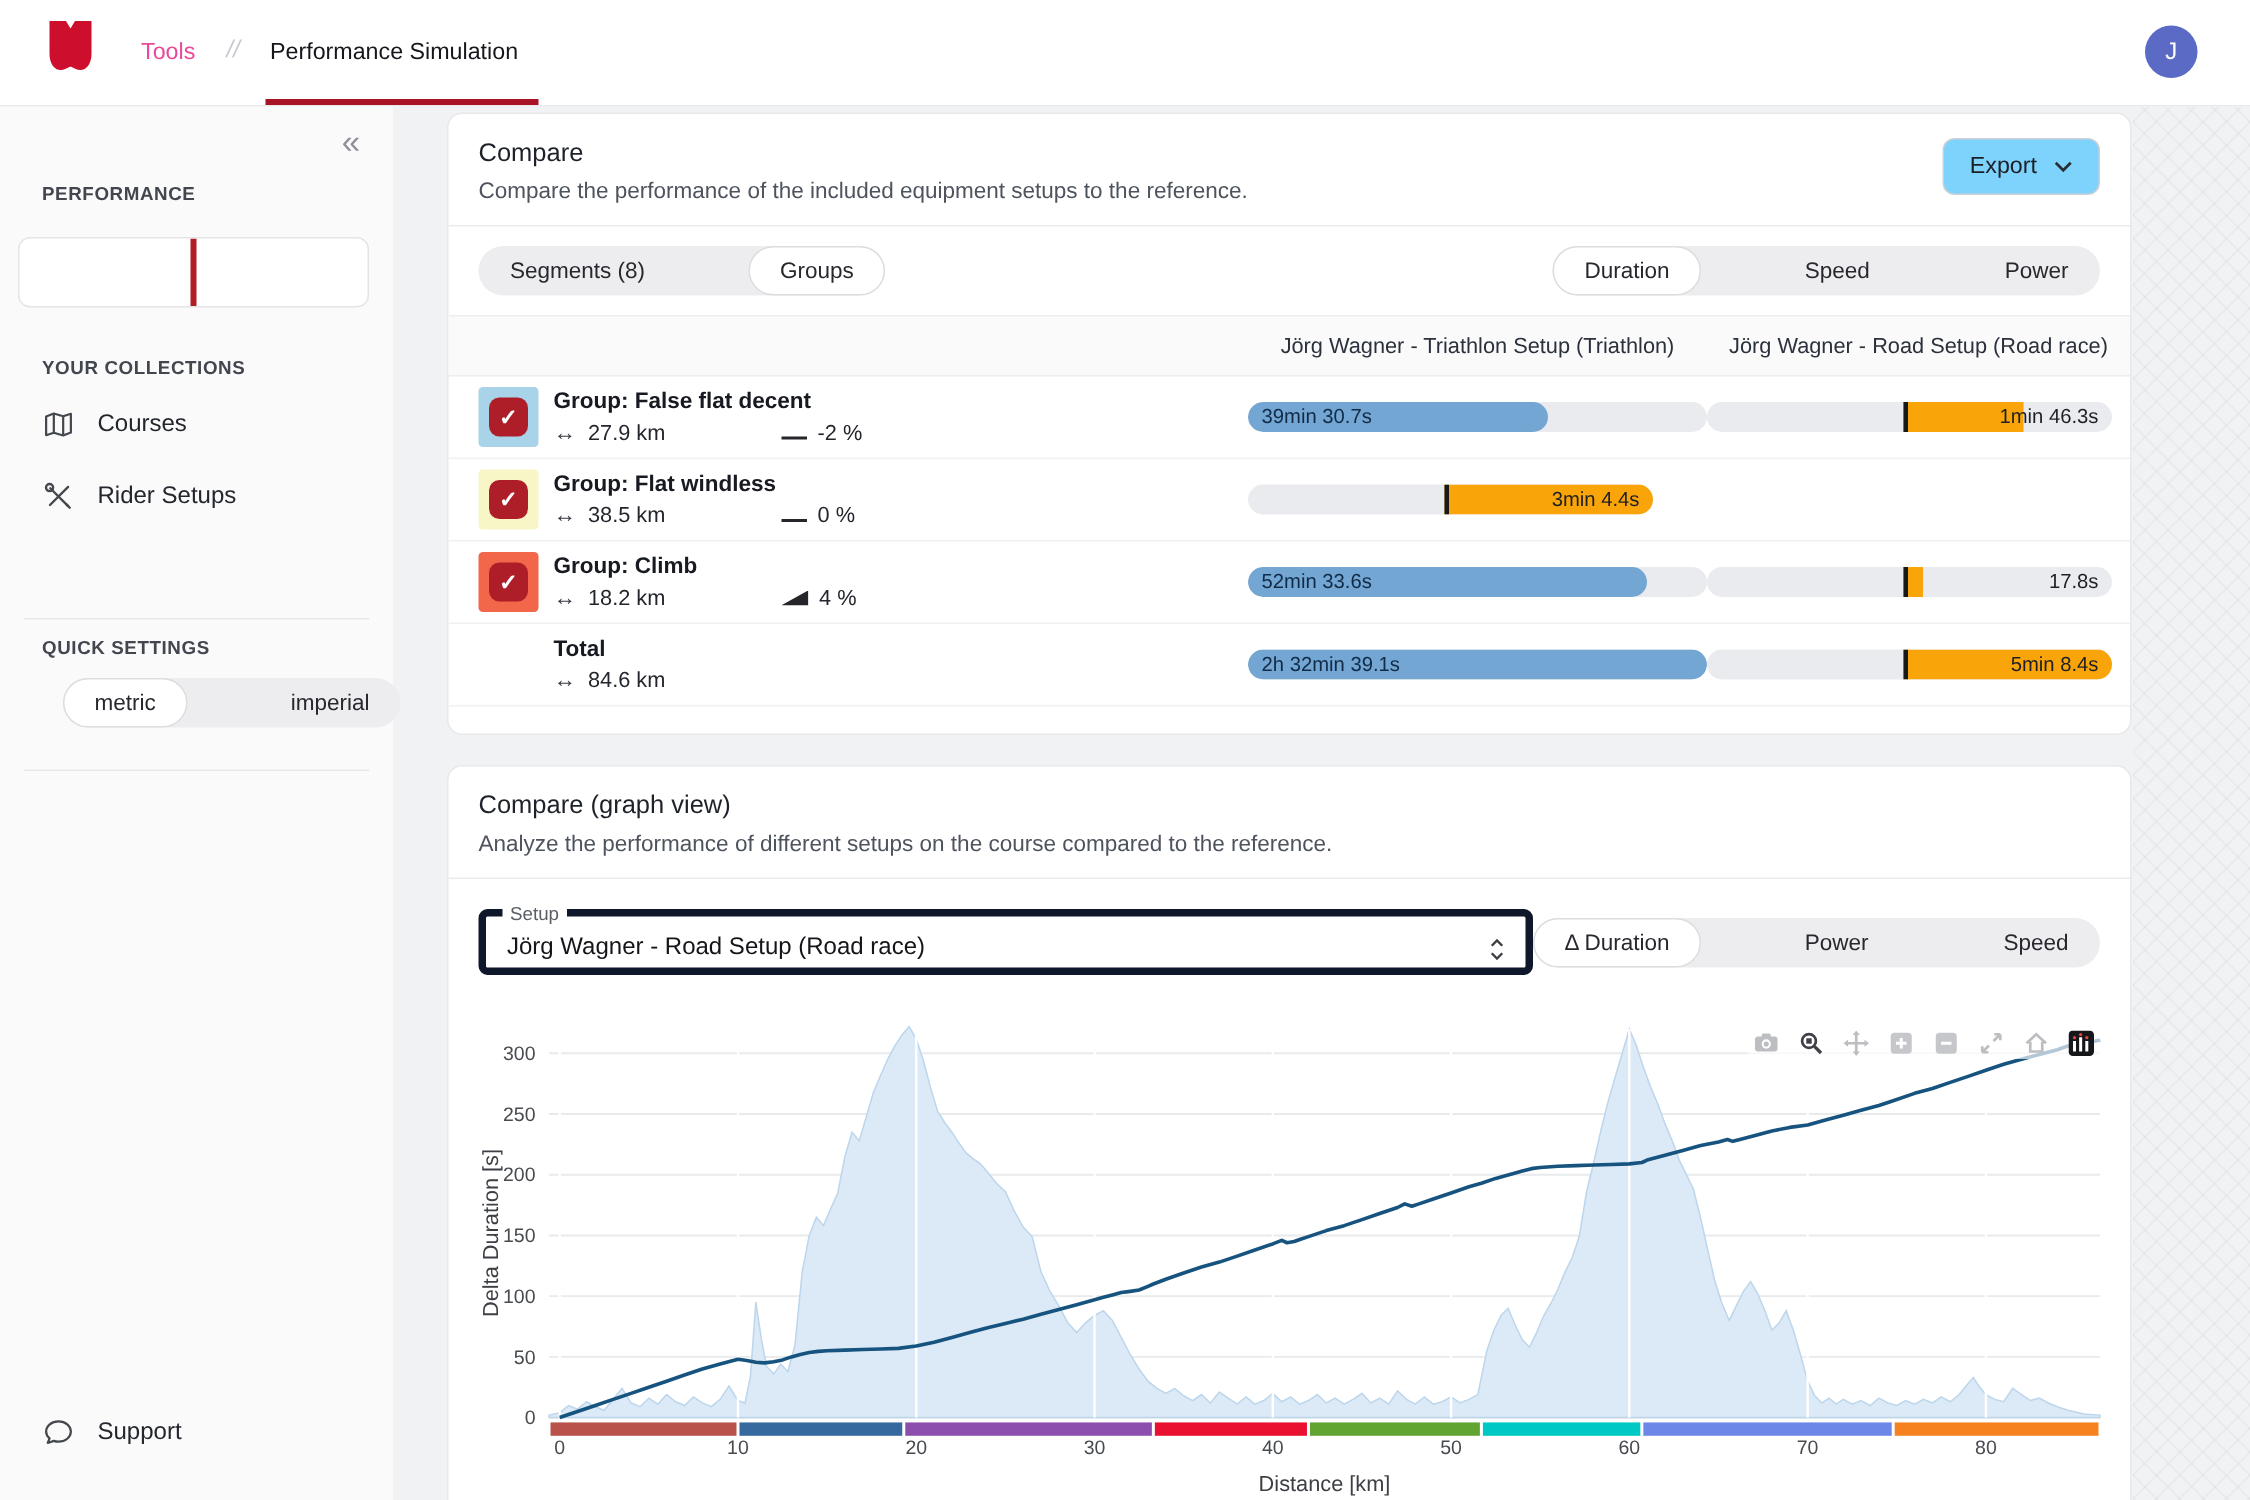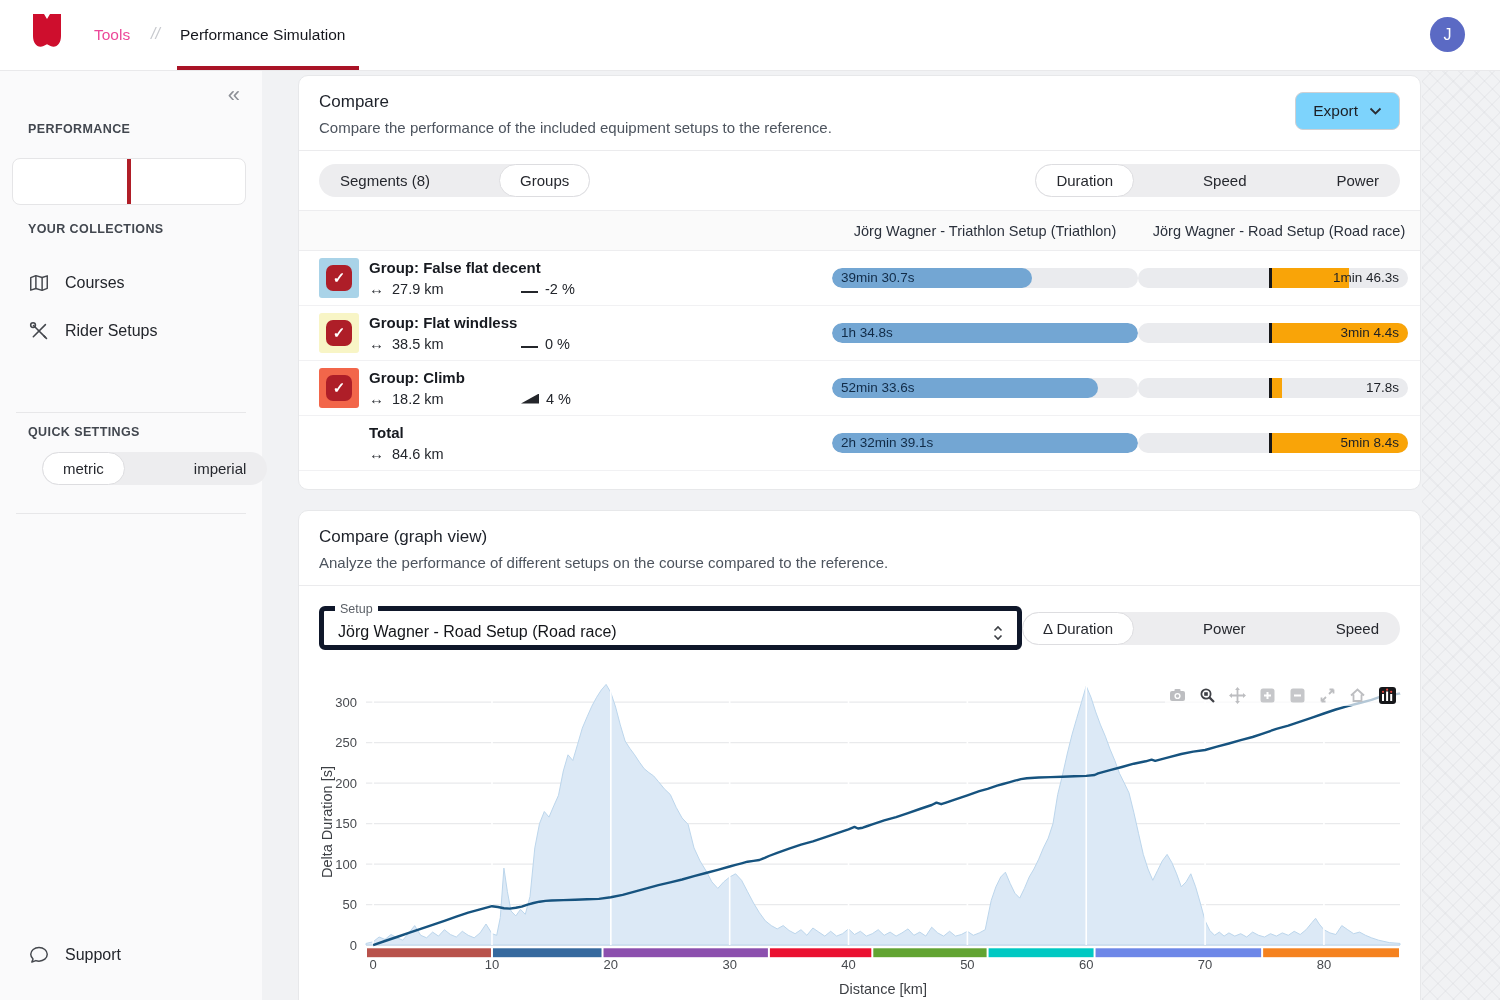--- a/index.html
+++ b/index.html
@@ -113,21 +113,21 @@
       <svg width="22" height="22" viewBox="0 0 24 24" fill="none" stroke="#3a3d43" stroke-width="1.6" stroke-linecap="round" stroke-linejoin="round">
         <path d="M5.2 15.5c-1.7 1.4-2.2 5.3-2.2 5.3s3.9-.5 5.3-2.2"></path>
         <path d="M14 4.5c2.4-1.6 5.3-1.9 6.8-1.3.6 1.5.3 4.4-1.3 6.8-1.8 2.8-4.3 5.4-7.2 7L8 13.7c1.6-2.9 4.2-7.4 6-9.2z"></path>
         <circle cx="15.2" cy="8.8" r="1.9"></circle>
         <path d="M8.6 13.2 4.5 13.8 3 16.2 M10.8 15.4 10.2 19.5 7.8 21"></path>
       </svg>
     </span>
     <span class="lbl">Optimizations</span>
   </div>
 
-  <span class="side-label" style="top:152px">YOUR COLLECTIONS</span>
+  <span class="side-label" style="top:168px">YOUR COLLECTIONS</span>
 
   <div class="side-item" style="top:202px">
     <span style="display:flex">
       <svg width="22" height="22" viewBox="0 0 24 24" fill="none" stroke="#44474d" stroke-width="1.6" stroke-linejoin="round">
         <path d="M3 6.2 8.6 4l6.8 2L21 4.2v13.6L15.4 20l-6.8-2L3 19.8Z"></path>
         <path d="M8.6 4v14M15.4 6v14"></path>
       </svg>
     </span>
     <span>Courses</span>
   </div>
@@ -237,26 +237,20 @@
         </div>
         <div>
           <div class="row-title">Group: Flat windless</div>
           <div class="row-meta">
             <span class="dist">
               <span class="dist-icon">↔</span>
               <span>38.5 km</span>
             </span>
             <span class="grade-flat"></span>
             <span>0 %</span>
-          </div>
-        </div>
-        <div>
-          <div class="bar">
-            <div class="fill-ref" style="width: 100%;"></div>
-            <span class="bl-left">1h 34.8s</span>
           </div>
         </div>
         <div>
           <div class="bar cmp">
             <div class="fill-cmp" style="left: 48.5%; width: 51.5%;"></div>
             <div class="marker" style="left: 48.5%;"></div>
             <span class="bl-right">3min 4.4s</span>
           </div>
         </div>
       </div>

